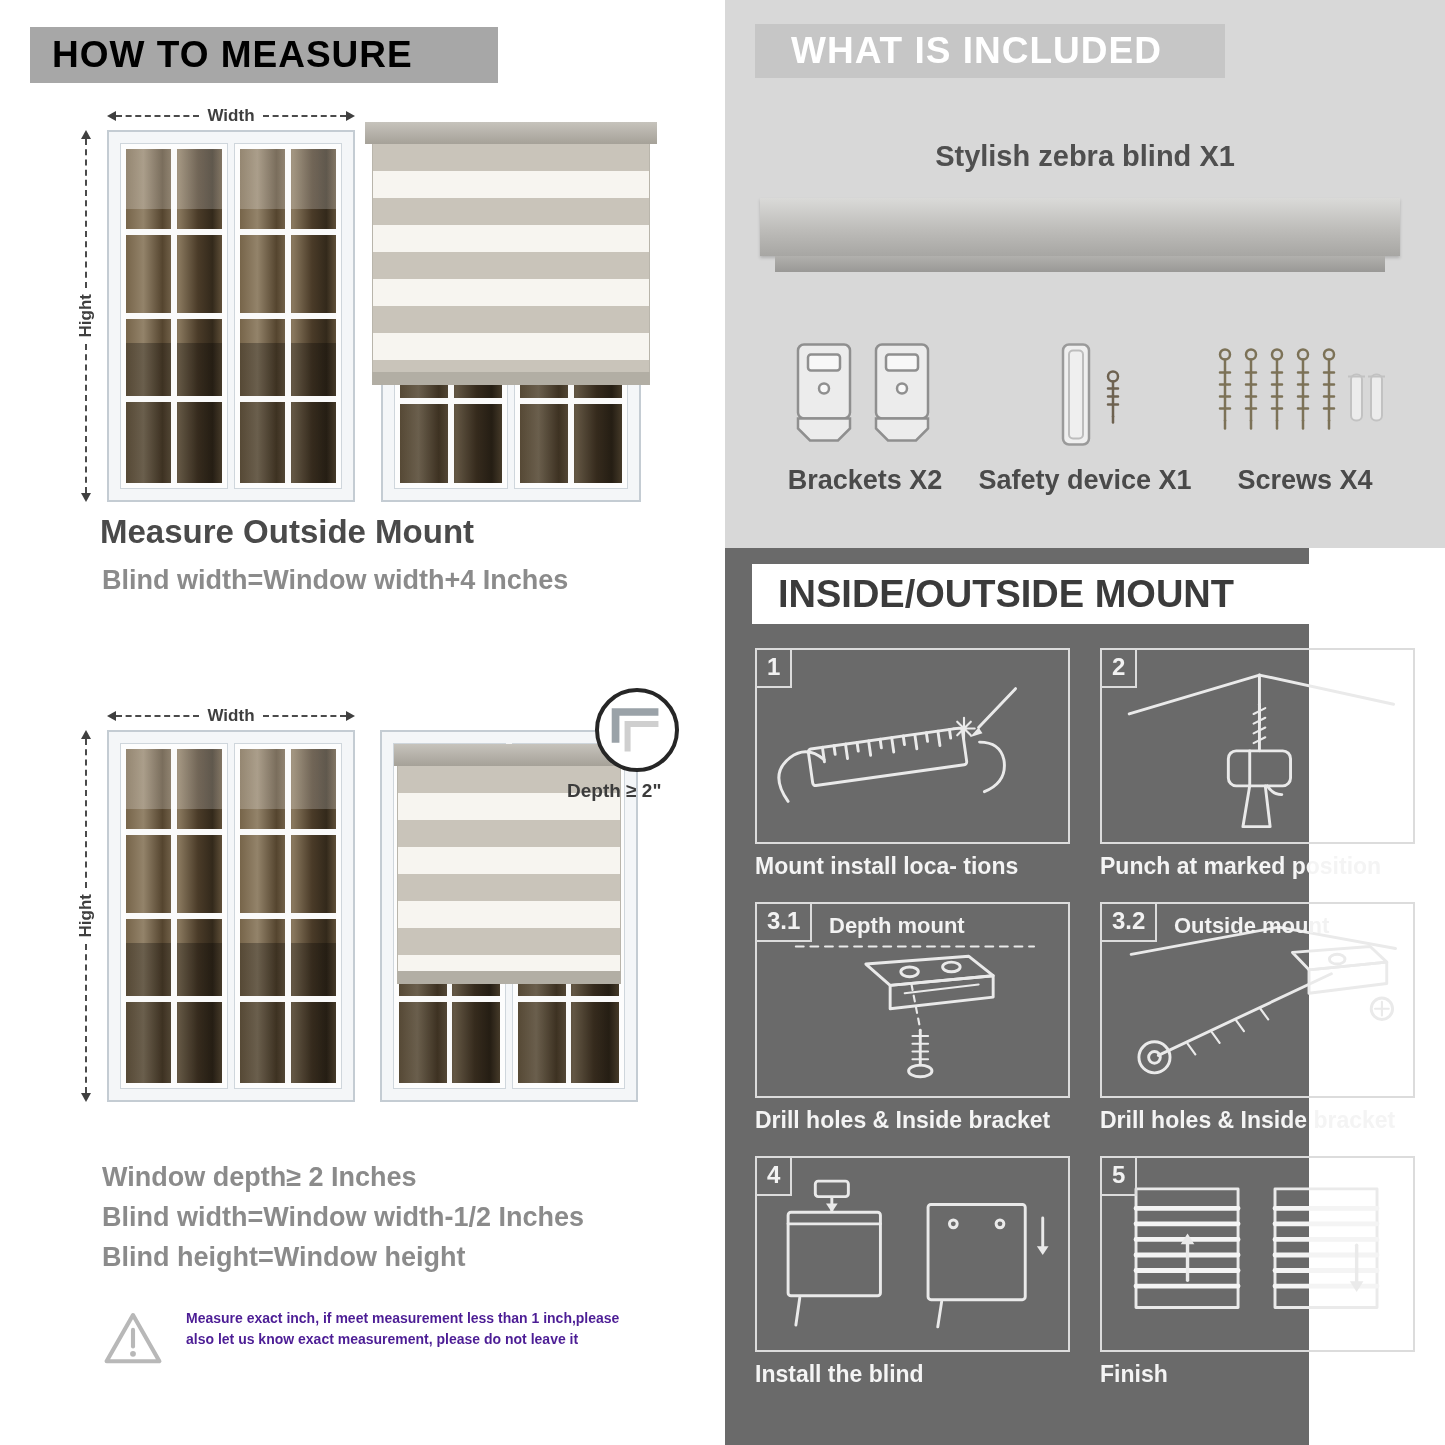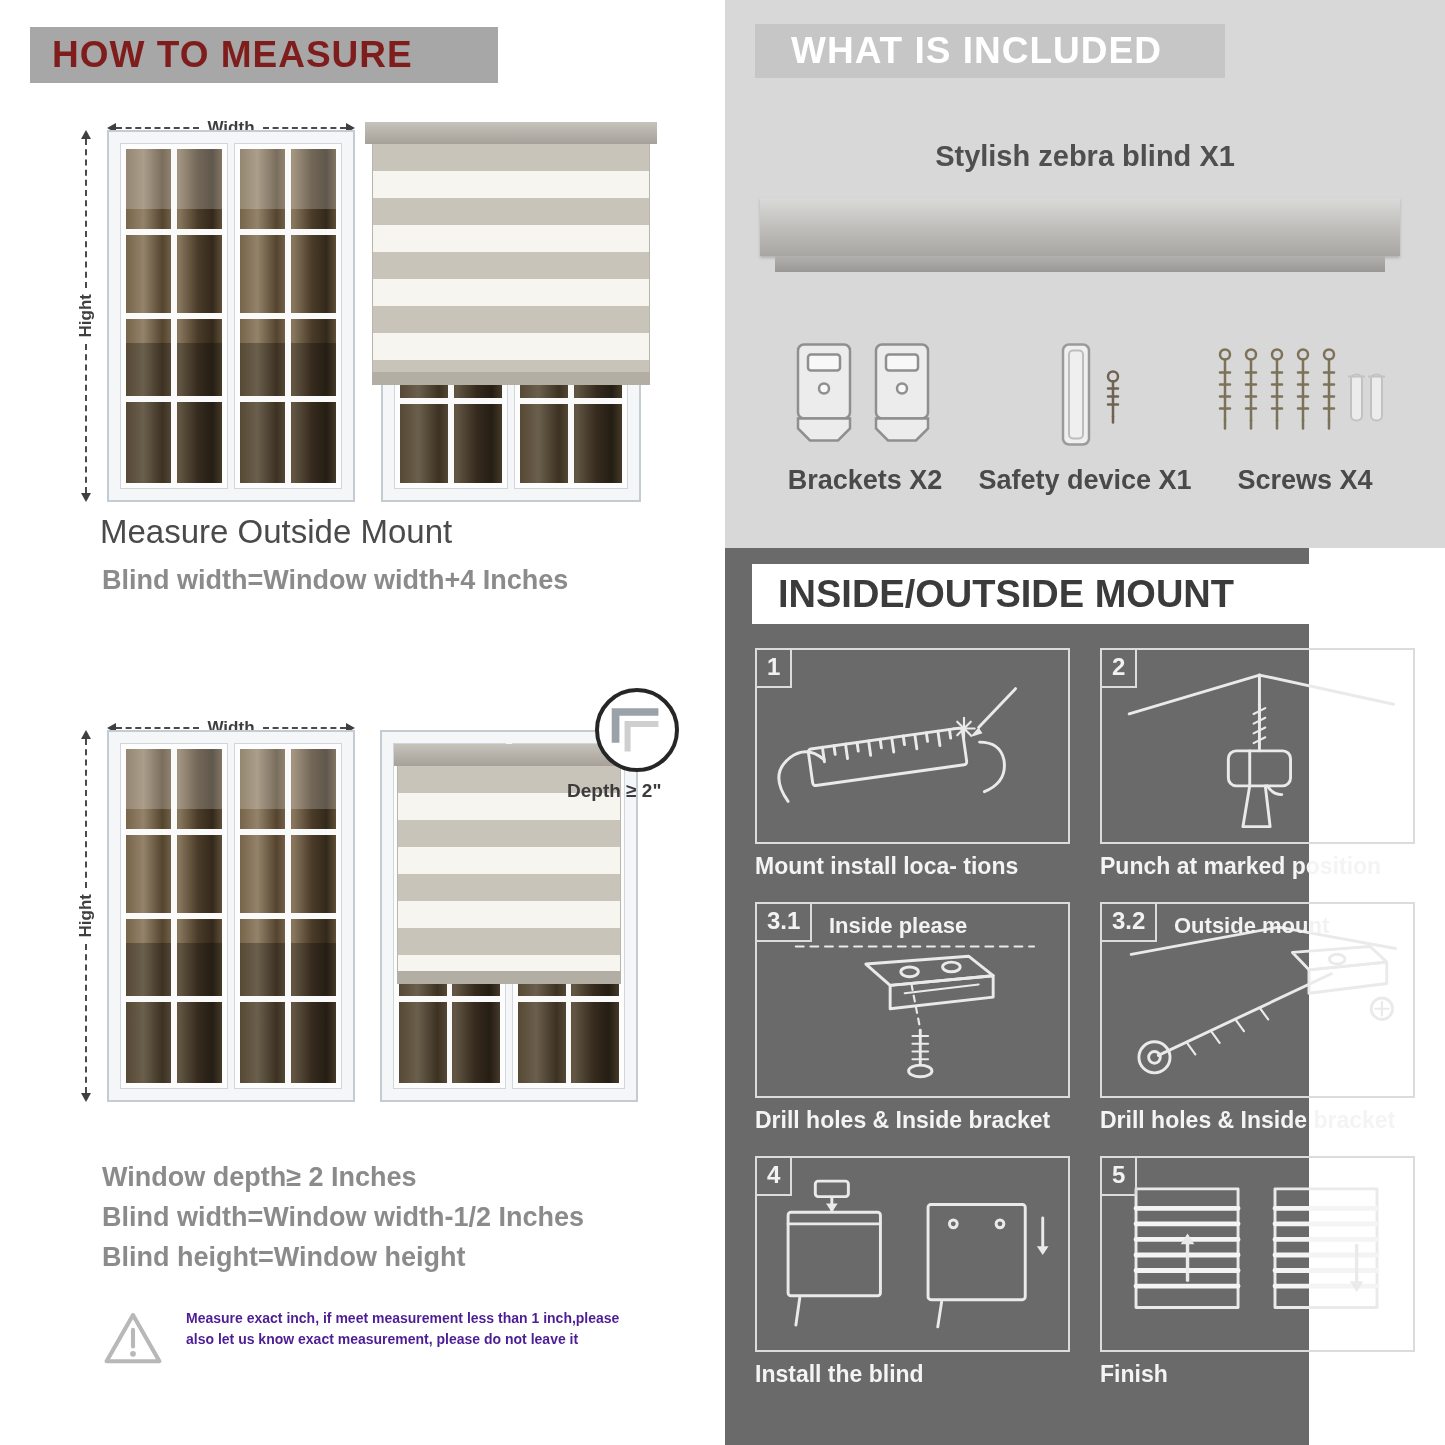--- a/index.html
+++ b/index.html
@@ -1,21 +1,21 @@
 <!DOCTYPE html>
 <html><head>
 <meta charset="utf-8">
 <style>
   html,body{margin:0;padding:0;background:#fff;}
   .page{position:relative;width:1445px;height:1445px;background:#fff;overflow:hidden;
         font-family:"Liberation Sans",sans-serif;}
 
   
   .ht-banner{position:absolute;left:30px;top:27px;width:468px;height:56px;background:#a7a7a7;
-    color:#7f1d1d;font-size:37px;font-weight:bold;line-height:56px;padding-left:22px;
+    color:#000000;font-size:37px;font-weight:bold;line-height:56px;padding-left:22px;
     box-sizing:border-box;letter-spacing:1px;}
 
   .fig{position:absolute;width:600px;height:410px;}
   #fig-outside{left:62px;top:100px;}
   #fig-inside{left:62px;top:700px;}
 
   
   .win{position:absolute;background:#f4f6f8;border:2px solid #c4ccd3;padding:12px;box-sizing:border-box;}
   .win .sashes{display:flex;gap:8px;height:100%;background:#f4f6f8;}
   .win .sash{flex:1;border:5px solid #fdfdfd;outline:1px solid #cfd6dc;
@@ -26,21 +26,21 @@
         transparent calc(50% + 3px) calc(75% - 3px), #fafafa calc(75% - 3px) calc(75% + 3px),
         transparent calc(75% + 3px) 100%),
       linear-gradient(180deg, rgba(255,255,255,.22) 0 18%, rgba(0,0,0,0) 18% 58%, rgba(0,0,0,.28) 58% 100%),
       linear-gradient(90deg,#77654a 0%,#93836a 18%,#55452f 38%,#89785e 55%,#4a3b28 75%,#33291b 90%,#5f4f38 100%);}
   .win.measure{left:45px;top:30px;width:248px;height:372px;}
 
   
   .h-measure{position:absolute;left:45px;top:6px;width:248px;display:flex;align-items:center;
     color:#3f3f3f;font-size:17px;font-weight:bold;}
   .h-measure .seg{flex:1;border-top:2px dashed #4a4a4a;}
-  .h-measure .lab{margin:12px 8px;}
+  .h-measure .lab{margin:0 8px;}
   .arrow-l{width:0;height:0;border-top:5px solid transparent;border-bottom:5px solid transparent;border-right:9px solid #3f3f3f;}
   .arrow-r{width:0;height:0;border-top:5px solid transparent;border-bottom:5px solid transparent;border-left:9px solid #3f3f3f;}
   .v-measure{position:absolute;left:14px;top:30px;height:372px;display:flex;flex-direction:column;align-items:center;
     color:#3f3f3f;font-size:17px;font-weight:bold;}
   .v-measure .seg{flex:1;border-left:2px dashed #4a4a4a;}
   .v-measure .lab{writing-mode:vertical-rl;transform:rotate(180deg);margin:6px 0;}
   .arrow-u{width:0;height:0;border-left:5px solid transparent;border-right:5px solid transparent;border-bottom:9px solid #3f3f3f;}
   .arrow-d{width:0;height:0;border-left:5px solid transparent;border-right:5px solid transparent;border-top:9px solid #3f3f3f;}
 
   
@@ -53,21 +53,21 @@
     border-left:1px solid #b9b5ab;border-right:1px solid #b9b5ab;}
   .bottomrail{margin:0 7px;height:13px;background:#b2aea4;}
   #combo-inside{position:absolute;left:318px;top:30px;width:258px;height:372px;}
   .blind-in{position:absolute;left:12px;right:12px;top:12px;}
   .blind-in .slats{margin:0 3px;height:205px;}
   .blind-in .bottomrail{margin:0 3px;}
   .depth-circle{position:absolute;left:533px;top:-12px;width:84px;height:84px;border:4px solid #262626;
     border-radius:50%;background:#fff;z-index:5;display:flex;align-items:center;justify-content:center;box-sizing:border-box;}
   .depth-label{position:absolute;left:505px;top:80px;width:140px;font-size:19px;font-weight:bold;color:#3c3c3c;z-index:5;}
 
-  .sec-title{position:absolute;font-size:33px;font-weight:normal;color:#4a4a4a;}
+  .sec-title{position:absolute;font-size:33px;font-weight:bold;color:#4a4a4a;}
   .sec-line{position:absolute;font-size:27px;font-weight:bold;color:#8b8b8b;}
   #t-out{left:100px;top:513px;} #o1{left:102px;top:565px;} #o2{left:102px;top:605px;}
   #t-in{left:100px;top:1110px;} #i1{left:102px;top:1162px;} #i2{left:102px;top:1202px;} #i3{left:102px;top:1242px;}
 
   .warning{position:absolute;left:100px;top:1308px;width:545px;display:flex;gap:20px;align-items:flex-start;}
   .warning .txt{font-size:14px;font-weight:bold;color:#4c1d95;line-height:1.5;width:445px;}
 
   
   #included{position:absolute;left:725px;top:0;width:720px;height:548px;background:#d8d8d8;}
   .wi-banner{position:absolute;left:30px;top:24px;width:470px;height:54px;background:#c6c6c6;color:#fff;
@@ -322,21 +322,21 @@
             <path d="M152,136 l-7,42 h28 l-5,-42"></path>
             <path d="M170,136 q6,9 15,9"></path>
           </svg>
         </div>
         <div class="caption">Punch at  marked position</div>
       </div>
 
       <div class="step">
         <div class="panel">
           <div class="badge">3.1</div>
-          <div class="panel-label">Inside please</div>
+          <div class="panel-label">Depth mount</div>
           <svg viewBox="0 0 320 190" class="la">
             <line x1="40" y1="40" x2="285" y2="40" stroke-dasharray="8 7" stroke-width="2.2"></line>
             <path d="M112,58 L218,50 L243,70 L137,80 Z"></path>
             <ellipse cx="157" cy="66" rx="9" ry="5"></ellipse>
             <ellipse cx="200" cy="61" rx="9" ry="5"></ellipse>
             <path d="M137,80 L243,70 L243,92 L137,104 Z"></path>
             <line x1="152" y1="88" x2="228" y2="79" stroke-width="2.2"></line>
             <ellipse cx="168" cy="168" rx="12" ry="6"></ellipse>
             <line x1="168" y1="162" x2="168" y2="126"></line>
             <path d="M160,156 h16 M160,148 h16 M160,140 h16 M160,132 h16" stroke-width="2.2"></path>

